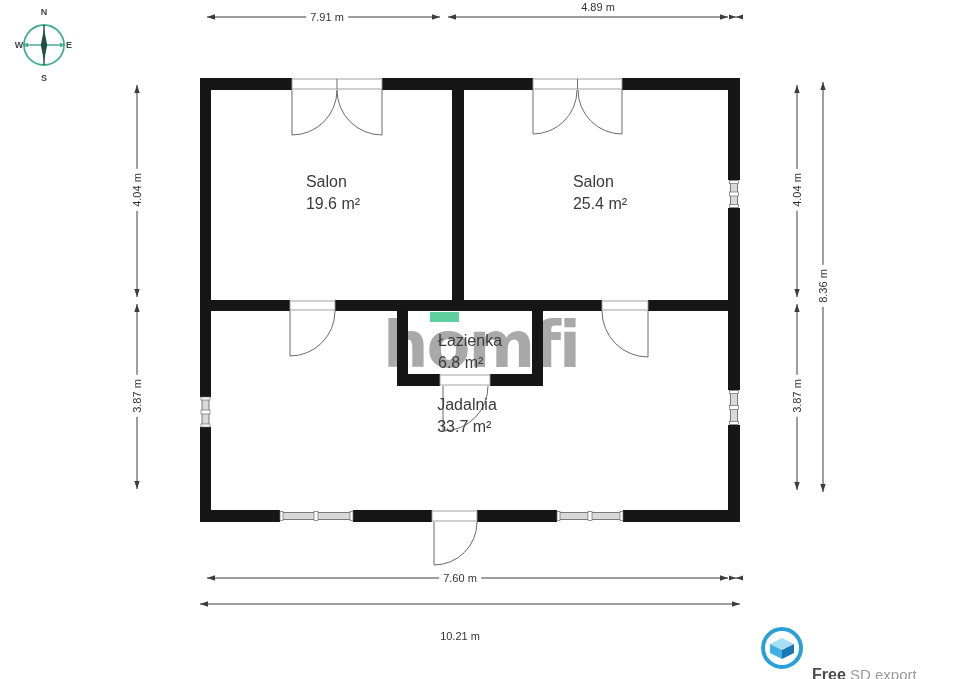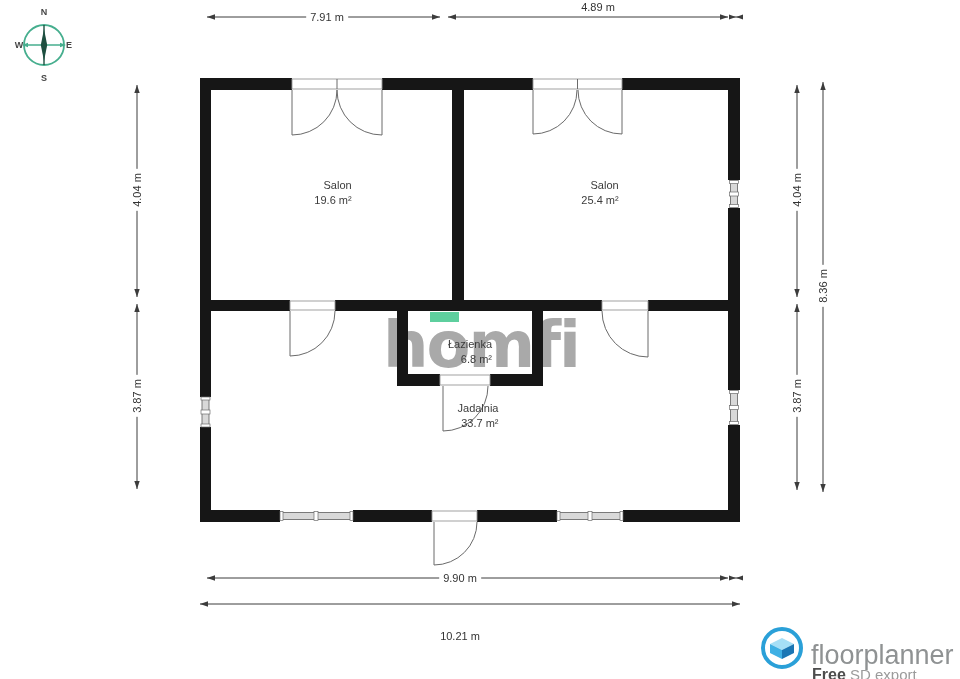--- a/index.html
+++ b/index.html
@@ -8,21 +8,21 @@
   .plan-svg { position:absolute; left:0; top:0; z-index:1; }
   .wall { fill:#161616; }
   .arc { fill:none; stroke:#6a6a6a; stroke-width:1; }
   .dimline { stroke:#3c3c3c; stroke-width:1; fill:none; }
   .dimarrow { fill:#3c3c3c; }
   .doorframe { fill:#ffffff; stroke:#979797; stroke-width:0.9; }
   .win-under { fill:#ffffff; }
   .win-bar { fill:#d9d9d9; stroke:#6e6e6e; stroke-width:0.9; }
   .win-cap { fill:#ffffff; stroke:#6e6e6e; stroke-width:0.7; }
   .room-label { position:absolute; z-index:5; transform:translate(-50%,-50%);
-                text-align:right; font-size:11px; color:#3b3b3b; line-height:1.35; white-space:nowrap; }
+                text-align:left; font-size:16px; color:#3b3b3b; line-height:1.35; white-space:nowrap; }
   .dim-label { position:absolute; z-index:5; transform:translate(-50%,-50%);
                background:#fff; padding:0 4px; font-size:11px; color:#333; white-space:nowrap; }
   .dim-label.v { transform:translate(-50%,-50%) rotate(-90deg); }
   .compass-letter { position:absolute; z-index:5; transform:translate(-50%,-50%);
                     font-size:9px; font-weight:bold; color:#444; }
   .footer-line1 { position:absolute; z-index:5; left:812px; top:628px; font-size:15px; color:#9b9b9b; white-space:nowrap;margin-top:38px; }
   .footer-line1 .free { font-weight:bold; color:#4d4d4d; font-size:16px; }
   .footer-brand { position:absolute; z-index:5; left:811px; top:640px; font-size:27px;
                   color:#8f9293; white-space:nowrap; }
   .wm-text { font-family:"DejaVu Sans","Liberation Sans",sans-serif; font-weight:bold;
@@ -196,34 +196,33 @@
     <div>19.6 m²</div>
   </div>
   <div class="room-label" style="left:600px; top:193px">
     <div>Salon</div>
     <div>25.4 m²</div>
   </div>
   <div class="room-label" style="left:470px; top:352px">
     <div>Łazienka</div>
     <div>6.8 m²</div>
   </div>
-  <div class="room-label" style="left:478px; top:416px">
+  <div class="room-label" style="left:467px; top:416px">
     <div>Jadalnia</div>
     <div>33.7 m²</div>
   </div>
 
   <div class="dim-label" style="left:327px; top:17px">7.91 m</div>
   <div class="dim-label" style="left:598px; top:7px">4.89 m</div>
   <div class="dim-label v" style="left:137px; top:190px">4.04 m</div>
   <div class="dim-label v" style="left:137px; top:396px">3.87 m</div>
   <div class="dim-label v" style="left:797px; top:190px">4.04 m</div>
   <div class="dim-label v" style="left:797px; top:396px">3.87 m</div>
   <div class="dim-label v" style="left:823px; top:286px">8.36 m</div>
-  <div class="dim-label" style="left:460px; top:578px">9.90 m</div>
+  <div class="dim-label" style="left:460px; top:578px">7.60 m</div>
   <div class="dim-label" style="left:460px; top:636px">10.21 m</div>
 
   <div class="footer-line1">
     <span class="free">Free</span>
     <span>SD export</span>
   </div>
-  <div class="footer-brand">floorplanner</div>
 
 </div>
 
 </body></html>

